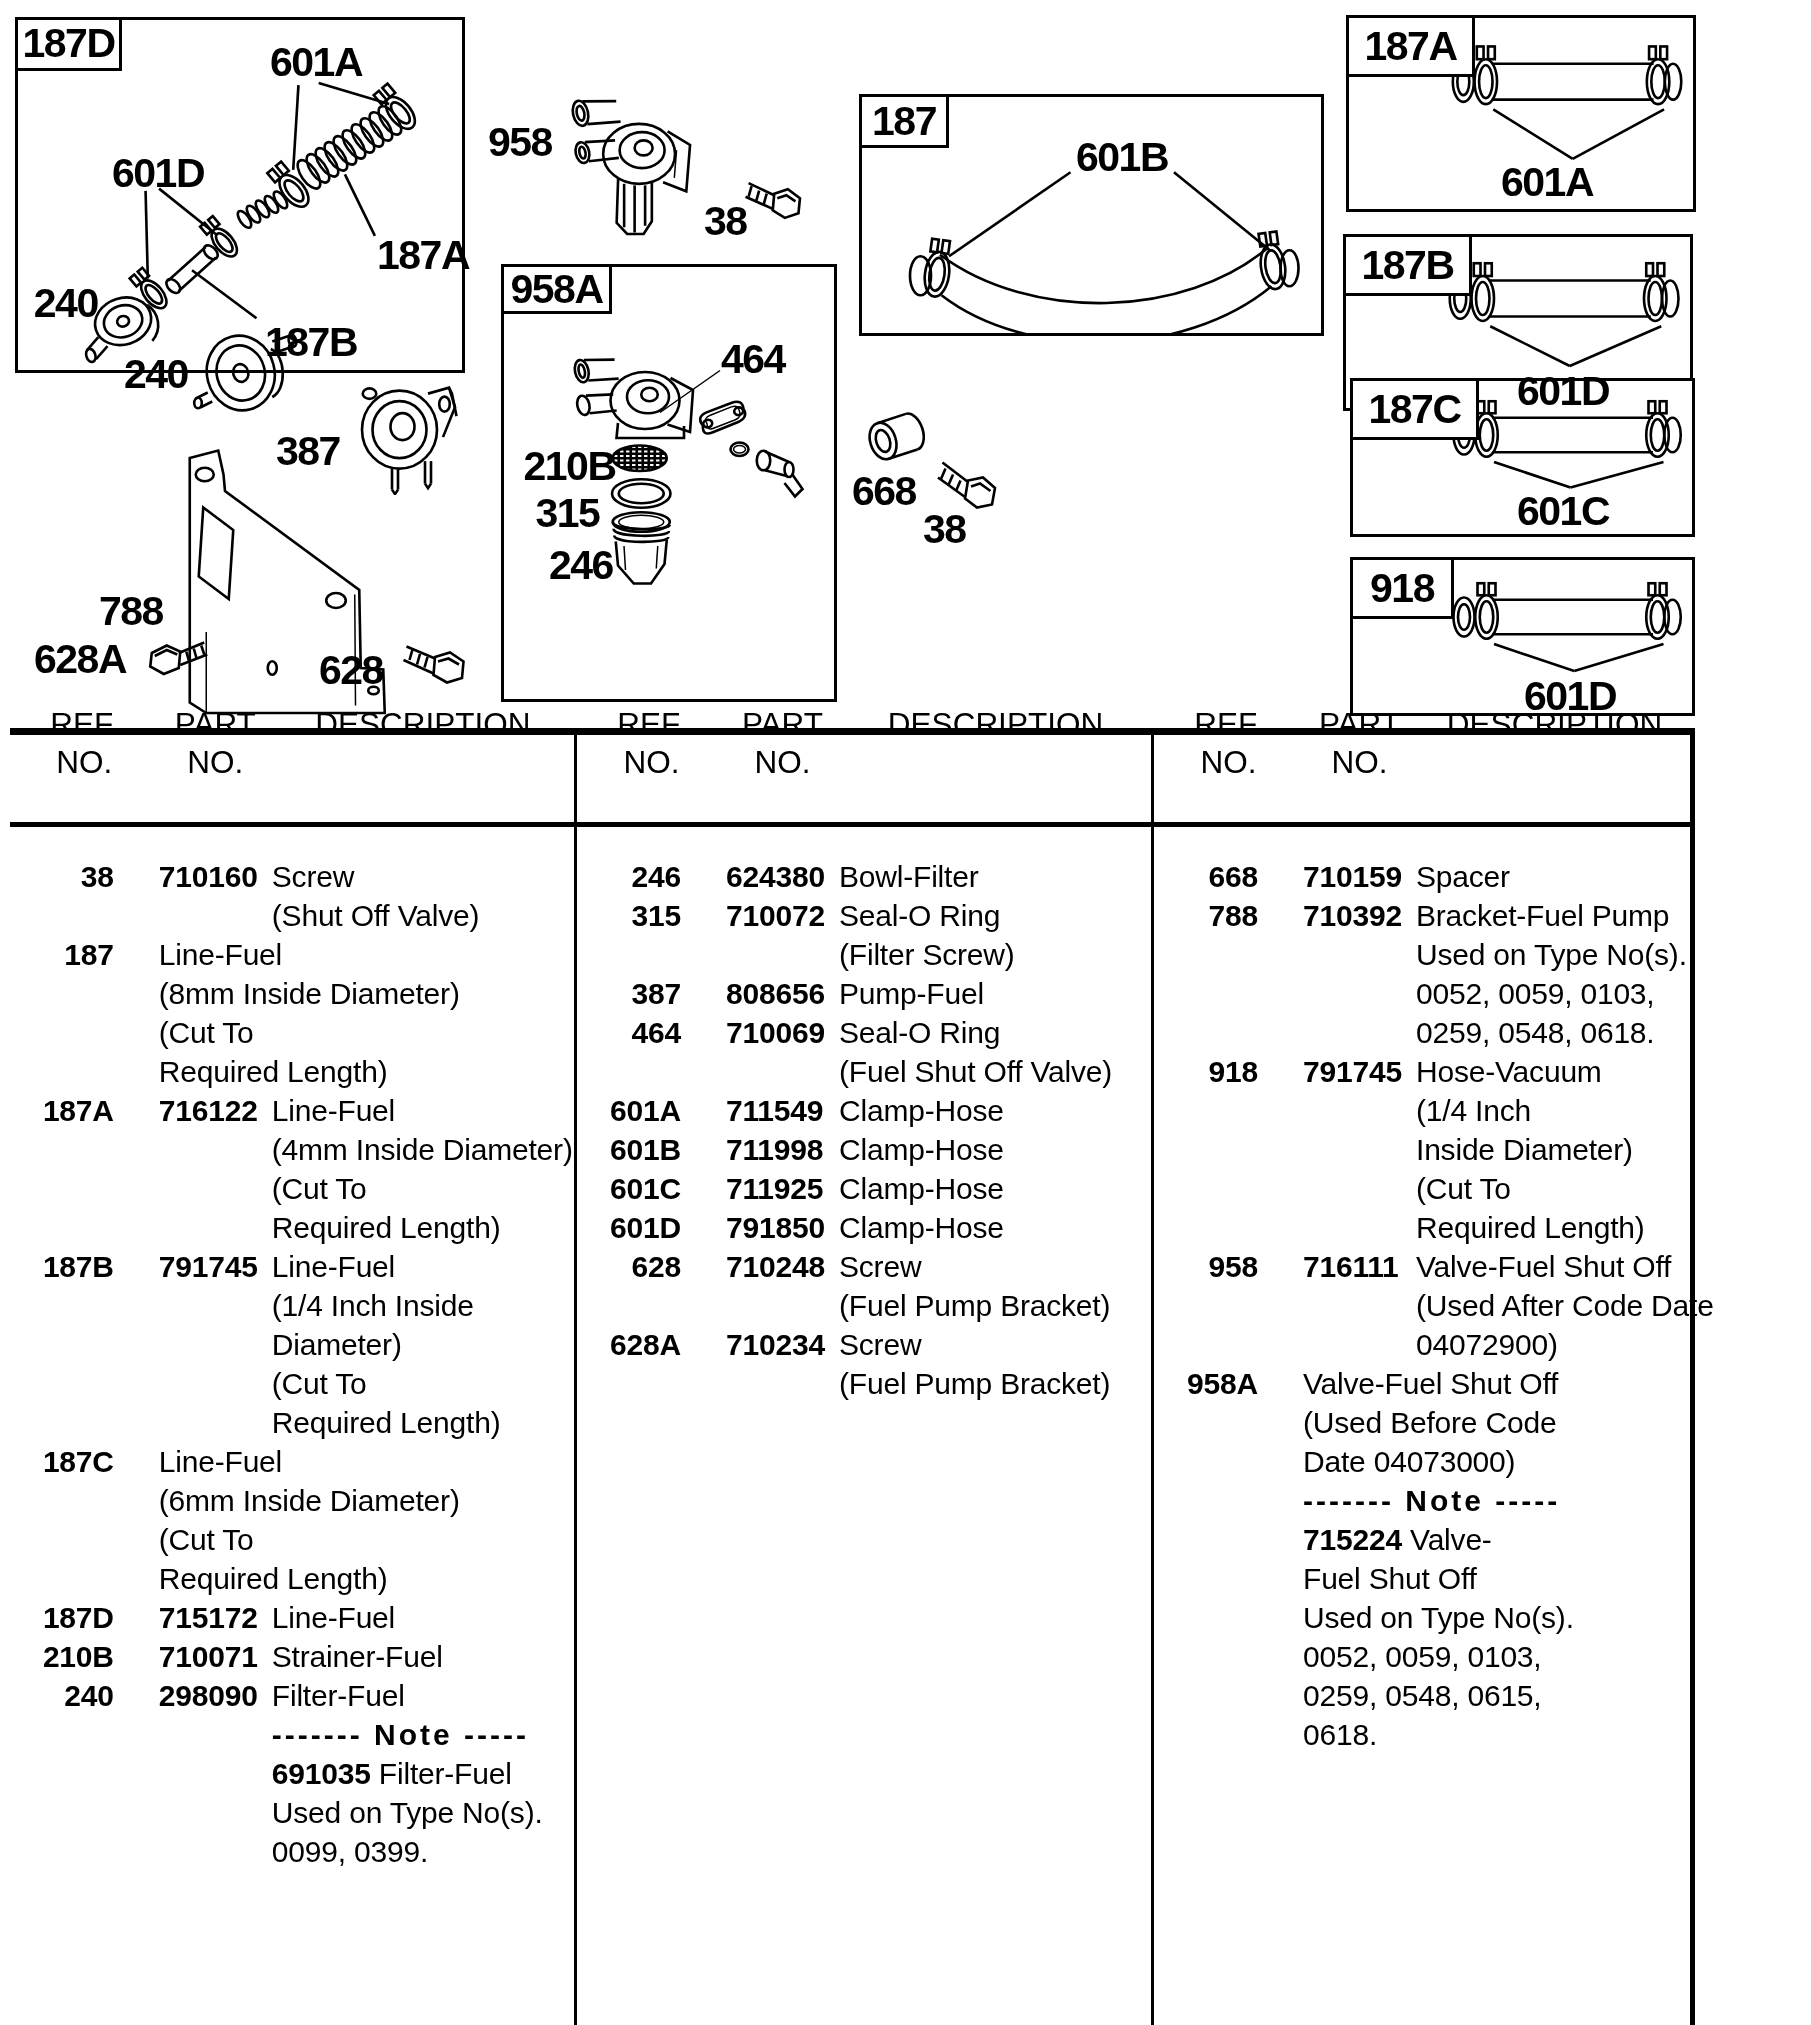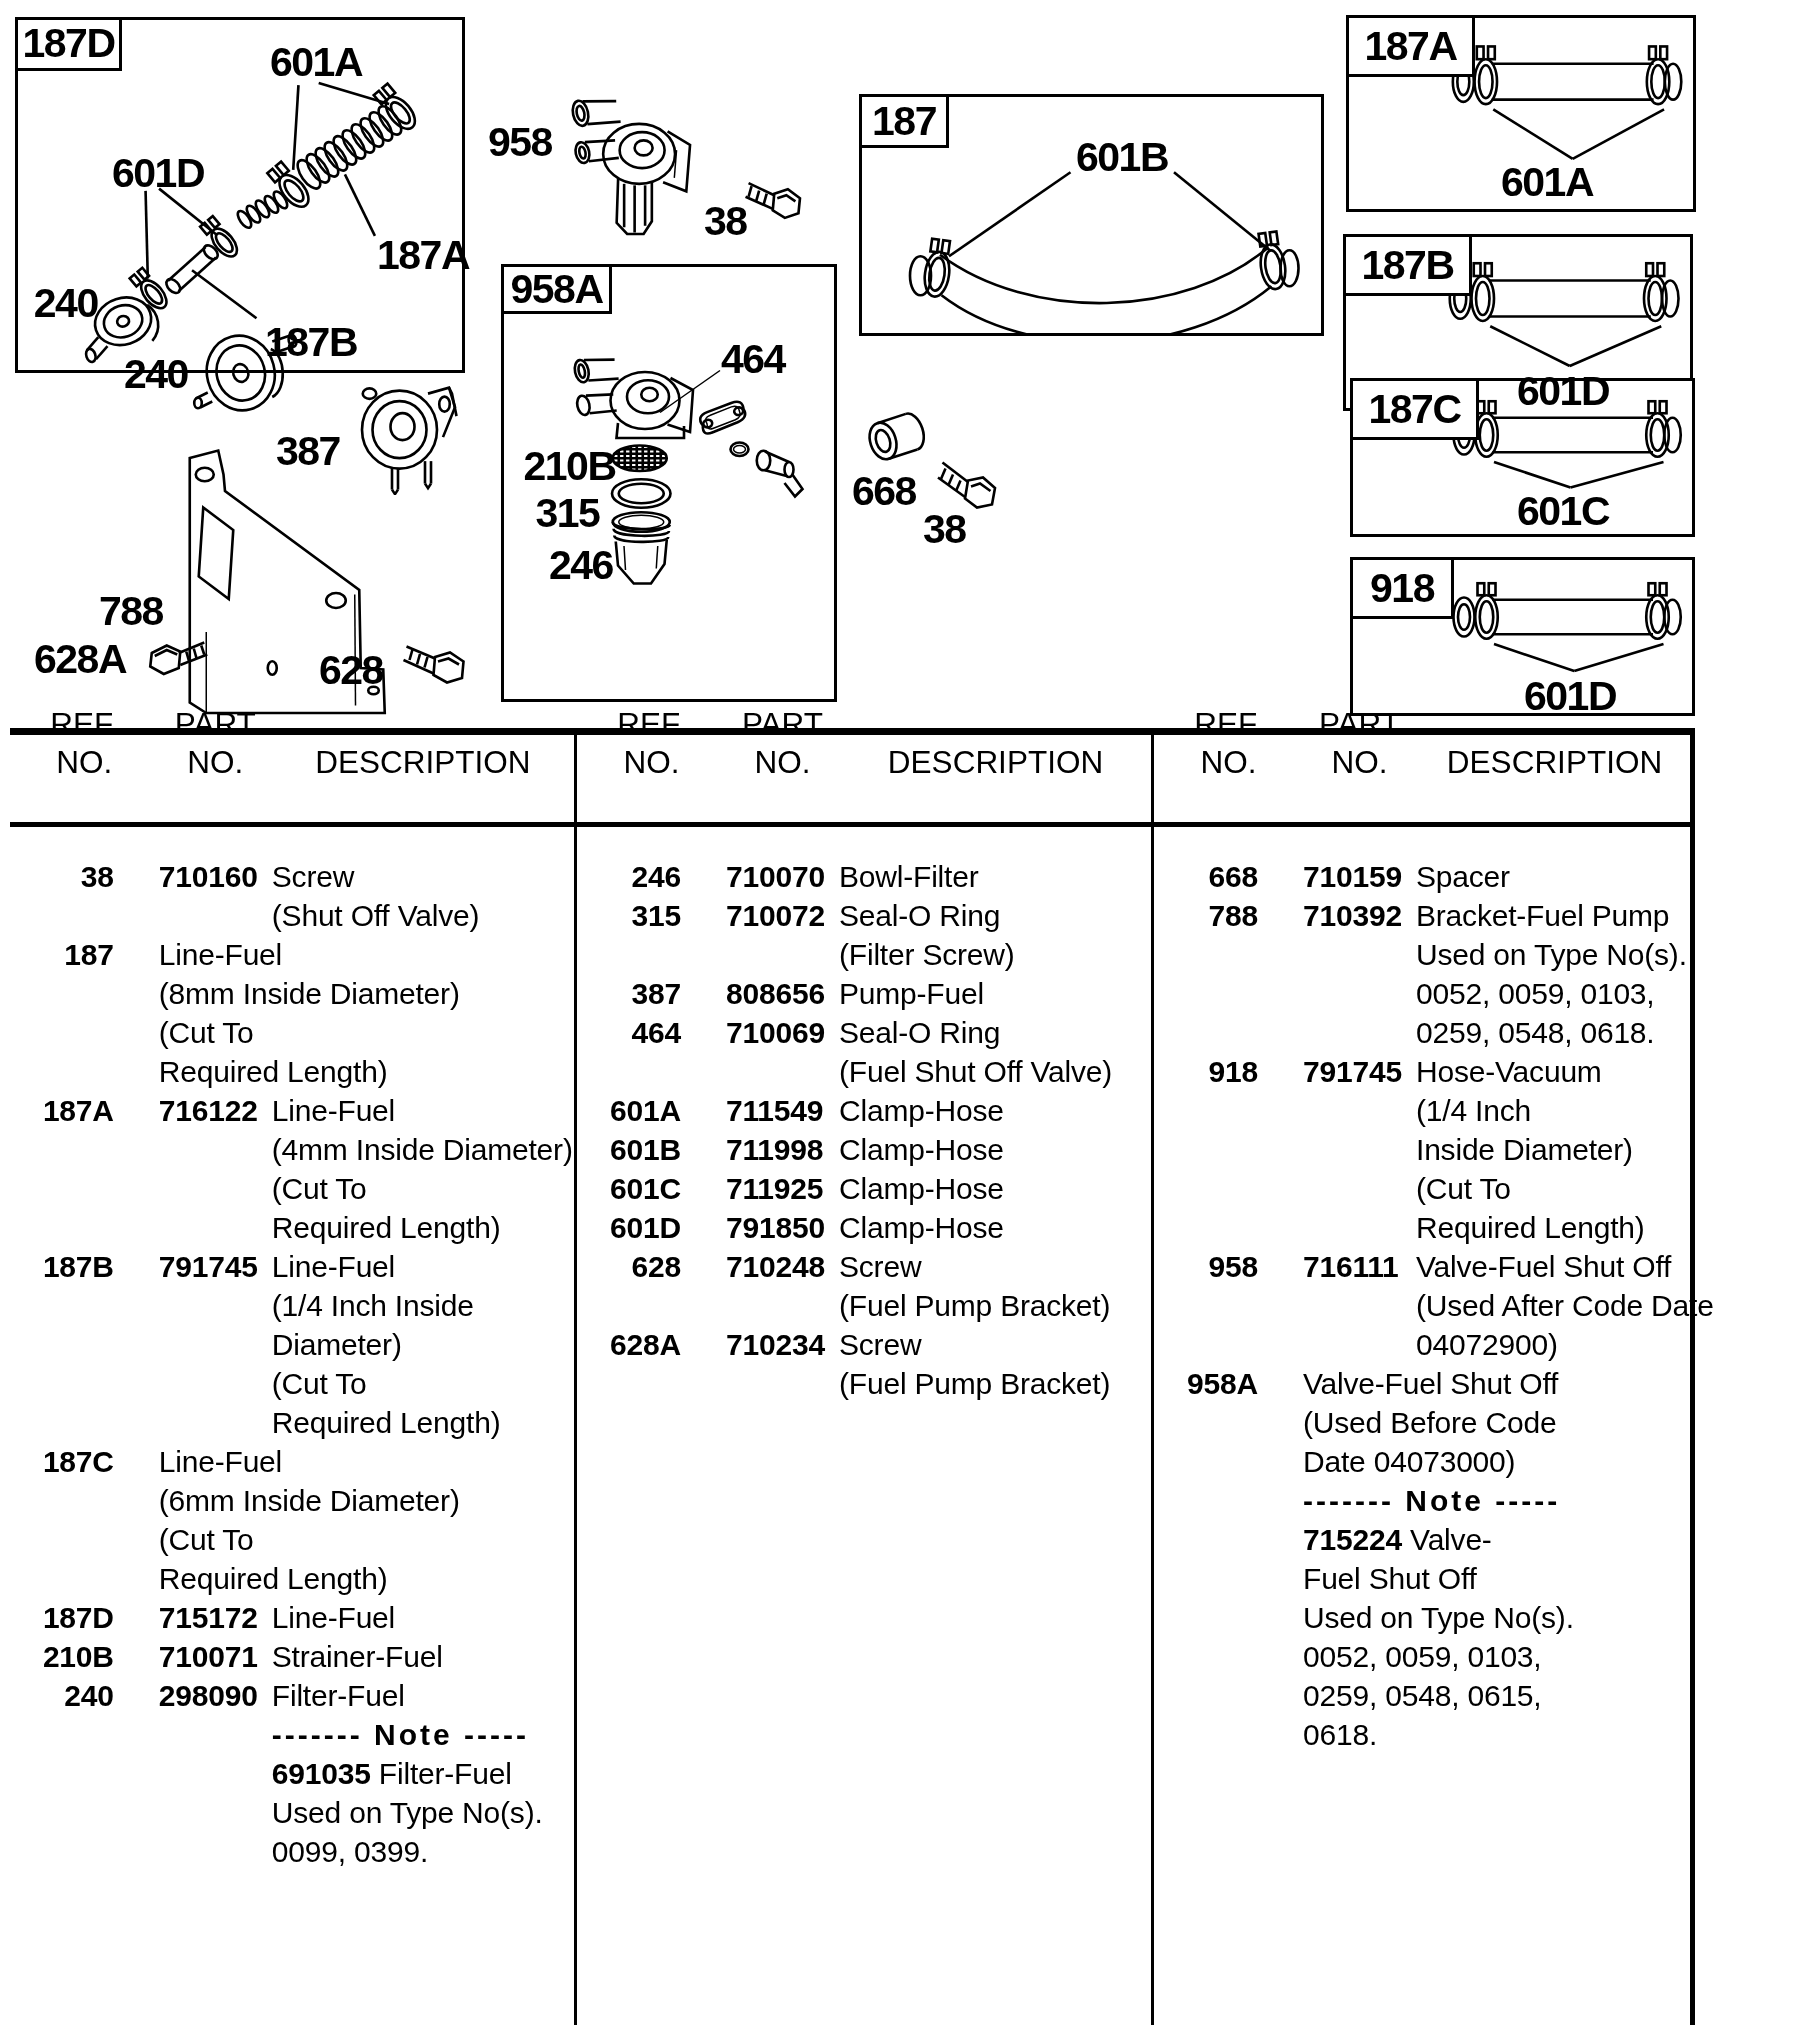--- a/index.html
+++ b/index.html
@@ -10,21 +10,21 @@
           background:#fff;display:flex;align-items:center;justify-content:center;
           font-weight:bold;font-size:41px;letter-spacing:-1.5px;z-index:3;}
   .callout{position:absolute;font-weight:bold;font-size:41px;letter-spacing:-1.5px;line-height:1;z-index:3;white-space:nowrap;}
   .sketch{position:absolute;z-index:1;}
   .sketch *{stroke:#000;fill:none;stroke-width:3.5;}
   .sketch .thin{stroke-width:2;}
   .hline,.vline{position:absolute;background:#000;z-index:2;}
   .thead{position:absolute;display:grid;grid-template-columns:149px 113px auto;
          font-size:31.5px;line-height:38px;top:705px;}
   .hcell{text-align:center;}
-  .hdesc{display:flex;align-items:flex-end;justify-content:center;}
+  .hdesc{display:flex;justify-content:center;}
   .tcol{position:absolute;top:857px;}
   .prow{display:grid;grid-template-columns:149px 113px auto;font-size:30px;line-height:39px;letter-spacing:-0.2px;}
   .ref{text-align:right;padding-right:45px;font-weight:bold;white-space:nowrap;}
   .part{font-weight:bold;white-space:nowrap;}
   .desc{white-space:nowrap;}
   .dline b{font-weight:bold;}
   .dline.note{font-weight:bold;letter-spacing:3px;}
 </style>
 </head>
 <body>
@@ -584,21 +584,21 @@
           <div class="dline note">------- Note -----</div>
           <div class="dline"><b>691035</b> Filter-Fuel</div>
           <div class="dline">Used on Type No(s).</div>
           <div class="dline">0099, 0399.</div>
         </div>
       </div>
     </div>
   <div class="tcol" id="col2" style="left:577px;width:575px;">
       <div class="prow">
         <span class="ref">246</span>
-        <span class="part">710070</span>
+        <span class="part">624380</span>
         <div class="desc">
           <div class="dline">Bowl-Filter</div>
         </div>
       </div>
       <div class="prow">
         <span class="ref">315</span>
         <span class="part">710072</span>
         <div class="desc">
           <div class="dline">Seal-O Ring</div>
           <div class="dline">(Filter Screw)</div>

